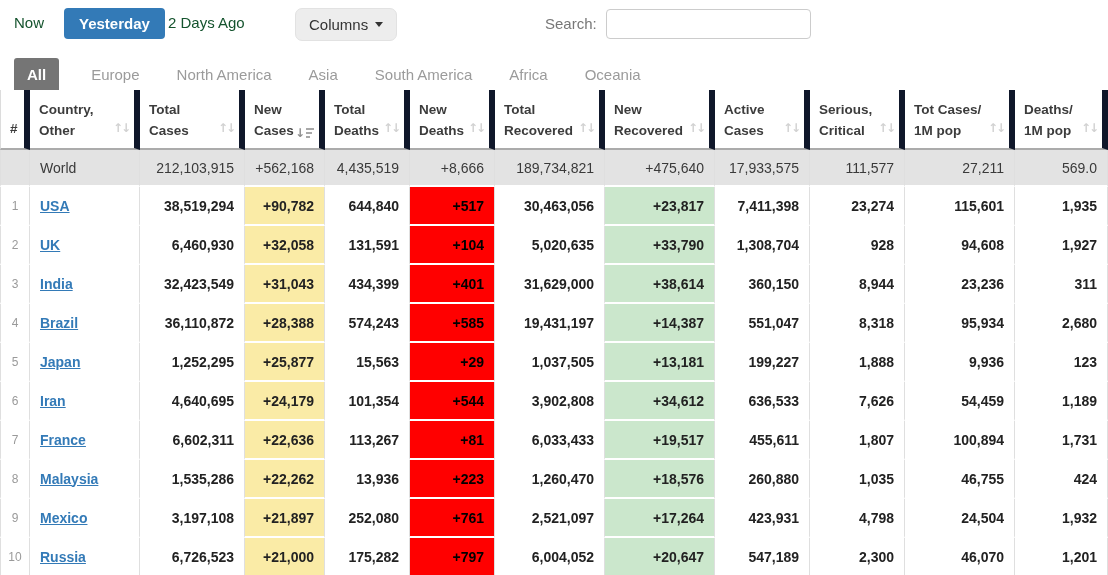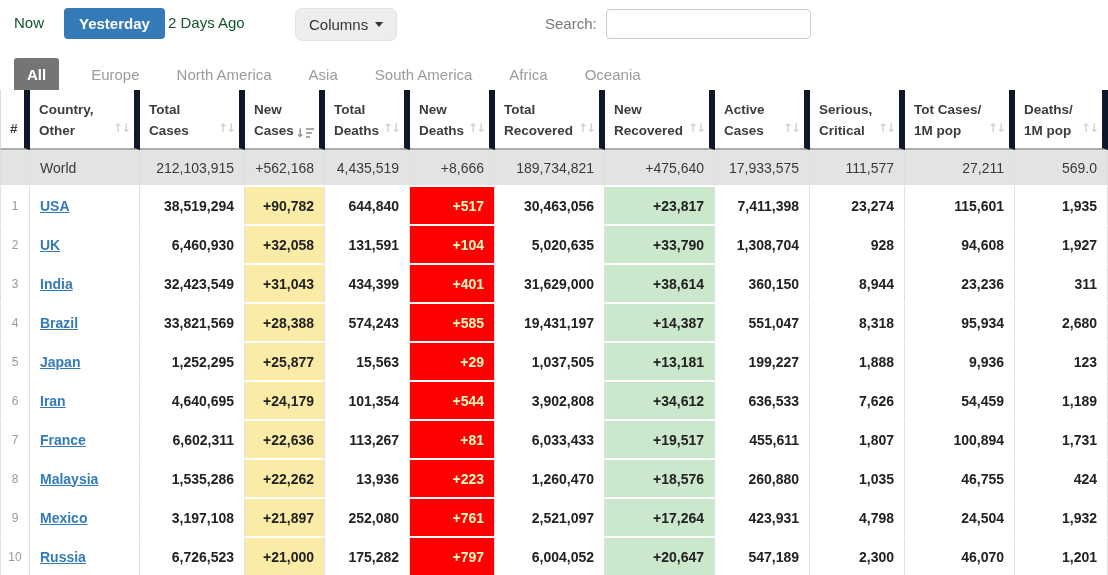--- a/index.html
+++ b/index.html
@@ -60,21 +60,21 @@
     background:#fff;
   }
   tbody td:first-child{border-left:1px solid #dfdfdf;}
   tbody tr{height:39px;}
   tr.world-row{height:37px;margin-top:8px;}
   tr.world-row td{background:var(--worldgray,#e3e3e3);font-weight:normal;color:#3a3a3a;}
   td.rank{text-align:center;font-weight:normal;color:#9a9a9a;font-size:12px;padding:6px 2px;}
   td.country-cell{text-align:left;}
   a.country-link{color:var(--link,#337ab7);text-decoration:underline;font-weight:bold;cursor:pointer;}
   tr:not(.world-row) td.cell-newcases{background:var(--yellow,#faeba6);}
-  tr:not(.world-row) td.cell-newdeaths{background:var(--red,#ff0000);color:#fef9c3;}
+  tr:not(.world-row) td.cell-newdeaths{background:var(--red,#ff0000);color:#000000;}
   tr:not(.world-row) td.cell-newrecovered{background:var(--green,#cbe7cc);}
 </style>
 </head>
 <body>
 
 <div class="app">
   <div class="toolbar">
     <a class="textbtn btn-now">Now</a>
     <button class="btn-yesterday">Yesterday</button>
     <a class="textbtn btn-2days">2 Days Ago</a>
@@ -233,21 +233,21 @@
           <td>31,629,000</td>
           <td class="cell-newrecovered">+38,614</td>
           <td>360,150</td>
           <td>8,944</td>
           <td>23,236</td>
           <td>311</td>
         </tr>
         <tr class="country-row">
           <td class="rank">4</td>
           <td class="country-cell"><a class="country-link">Brazil</a></td>
-          <td>33,821,569</td>
+          <td>36,110,872</td>
           <td class="cell-newcases">+28,388</td>
           <td>574,243</td>
           <td class="cell-newdeaths">+585</td>
           <td>19,431,197</td>
           <td class="cell-newrecovered">+14,387</td>
           <td>551,047</td>
           <td>8,318</td>
           <td>95,934</td>
           <td>2,680</td>
         </tr>

